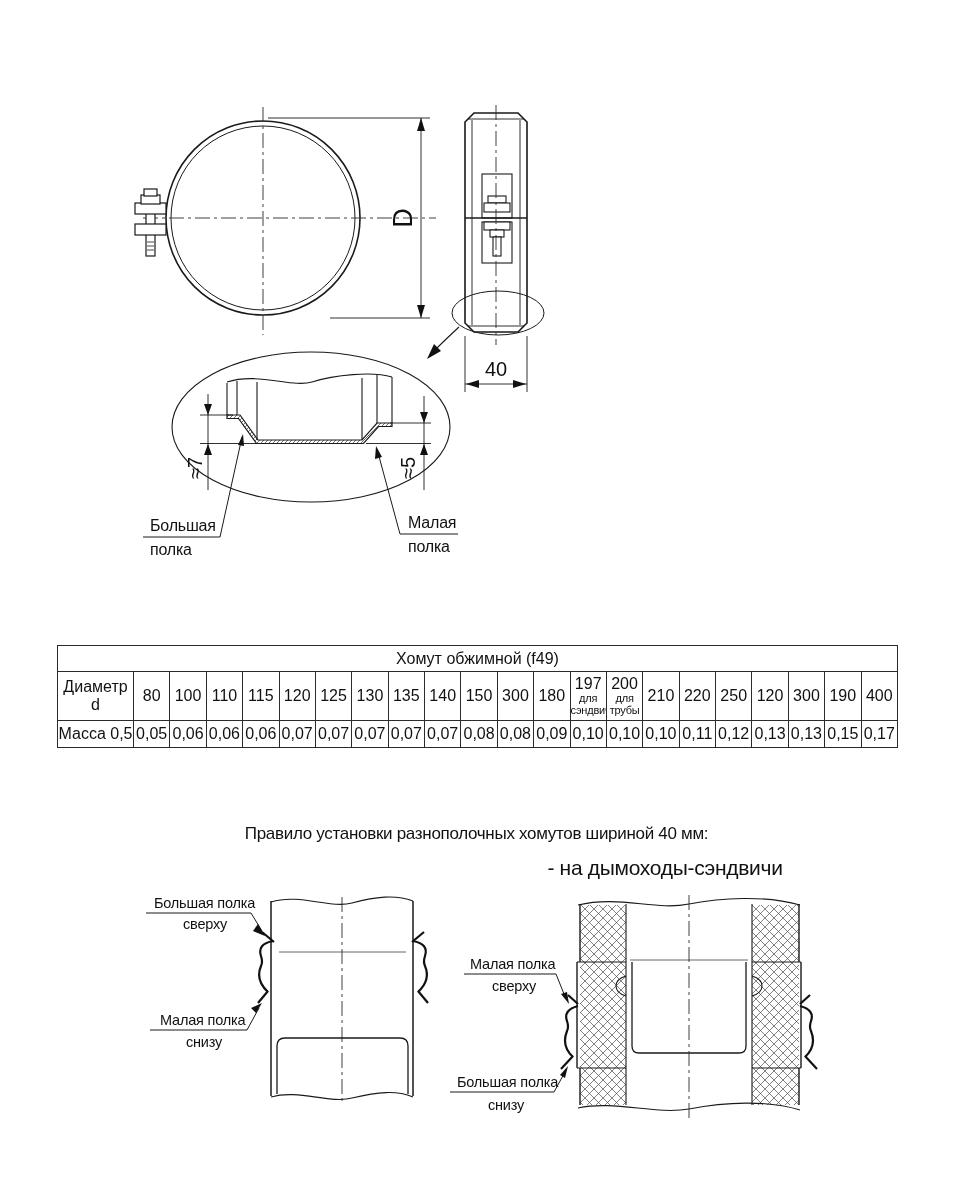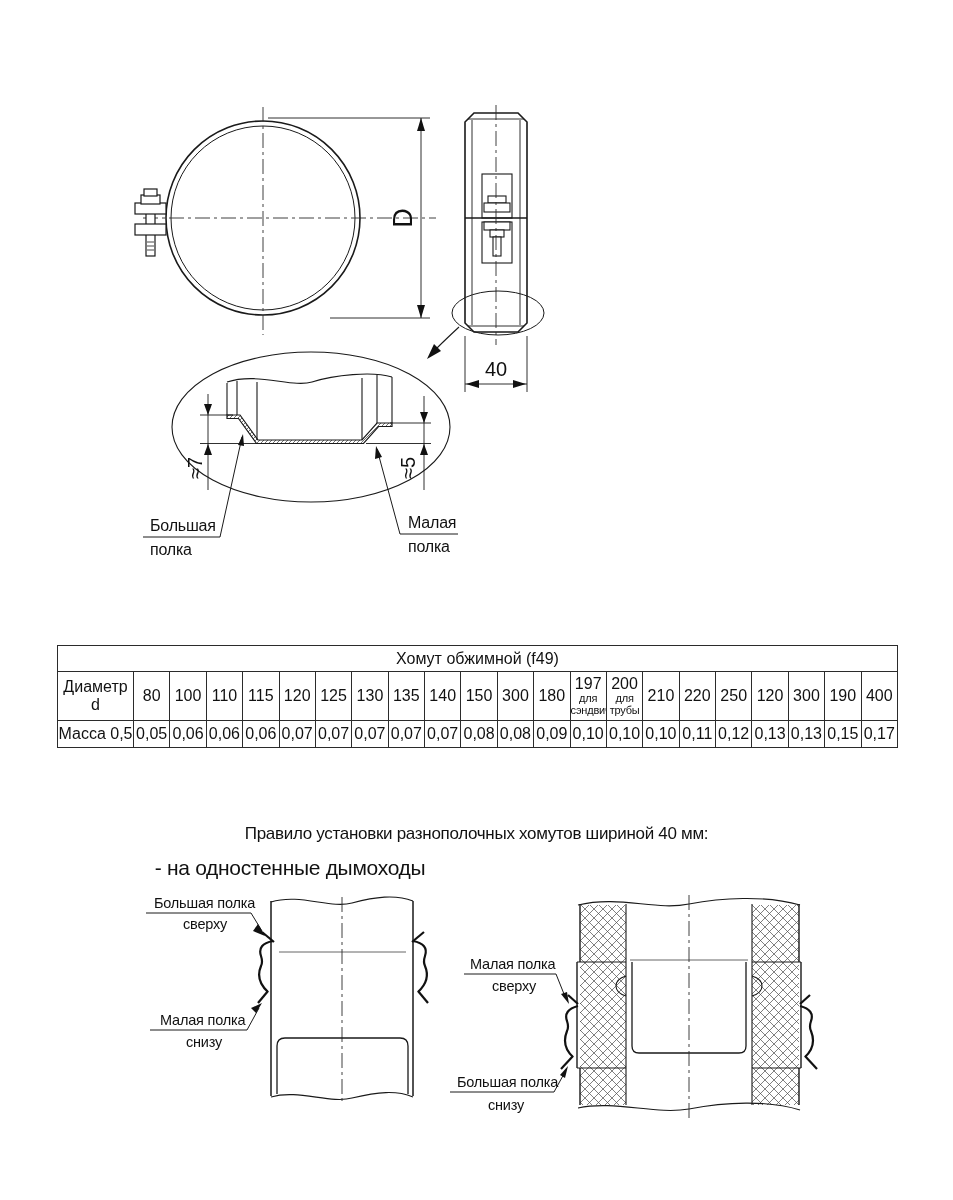--- a/index.html
+++ b/index.html
@@ -309,15 +309,15 @@
             <td>0,13</td>
             <td>0,13</td>
             <td>0,15</td>
             <td>0,17</td>
           </tr>
     </tbody>
   </table>
 </div>
 
 <div class="rules-title">Правило установки разнополочных хомутов шириной 40 мм:</div>
-<div class="subhead left">- на одностенные дымоходы</div>
+<div class="subhead right">- на дымоходы-сэндвичи</div>
 
 </div>
 
 </body></html>

